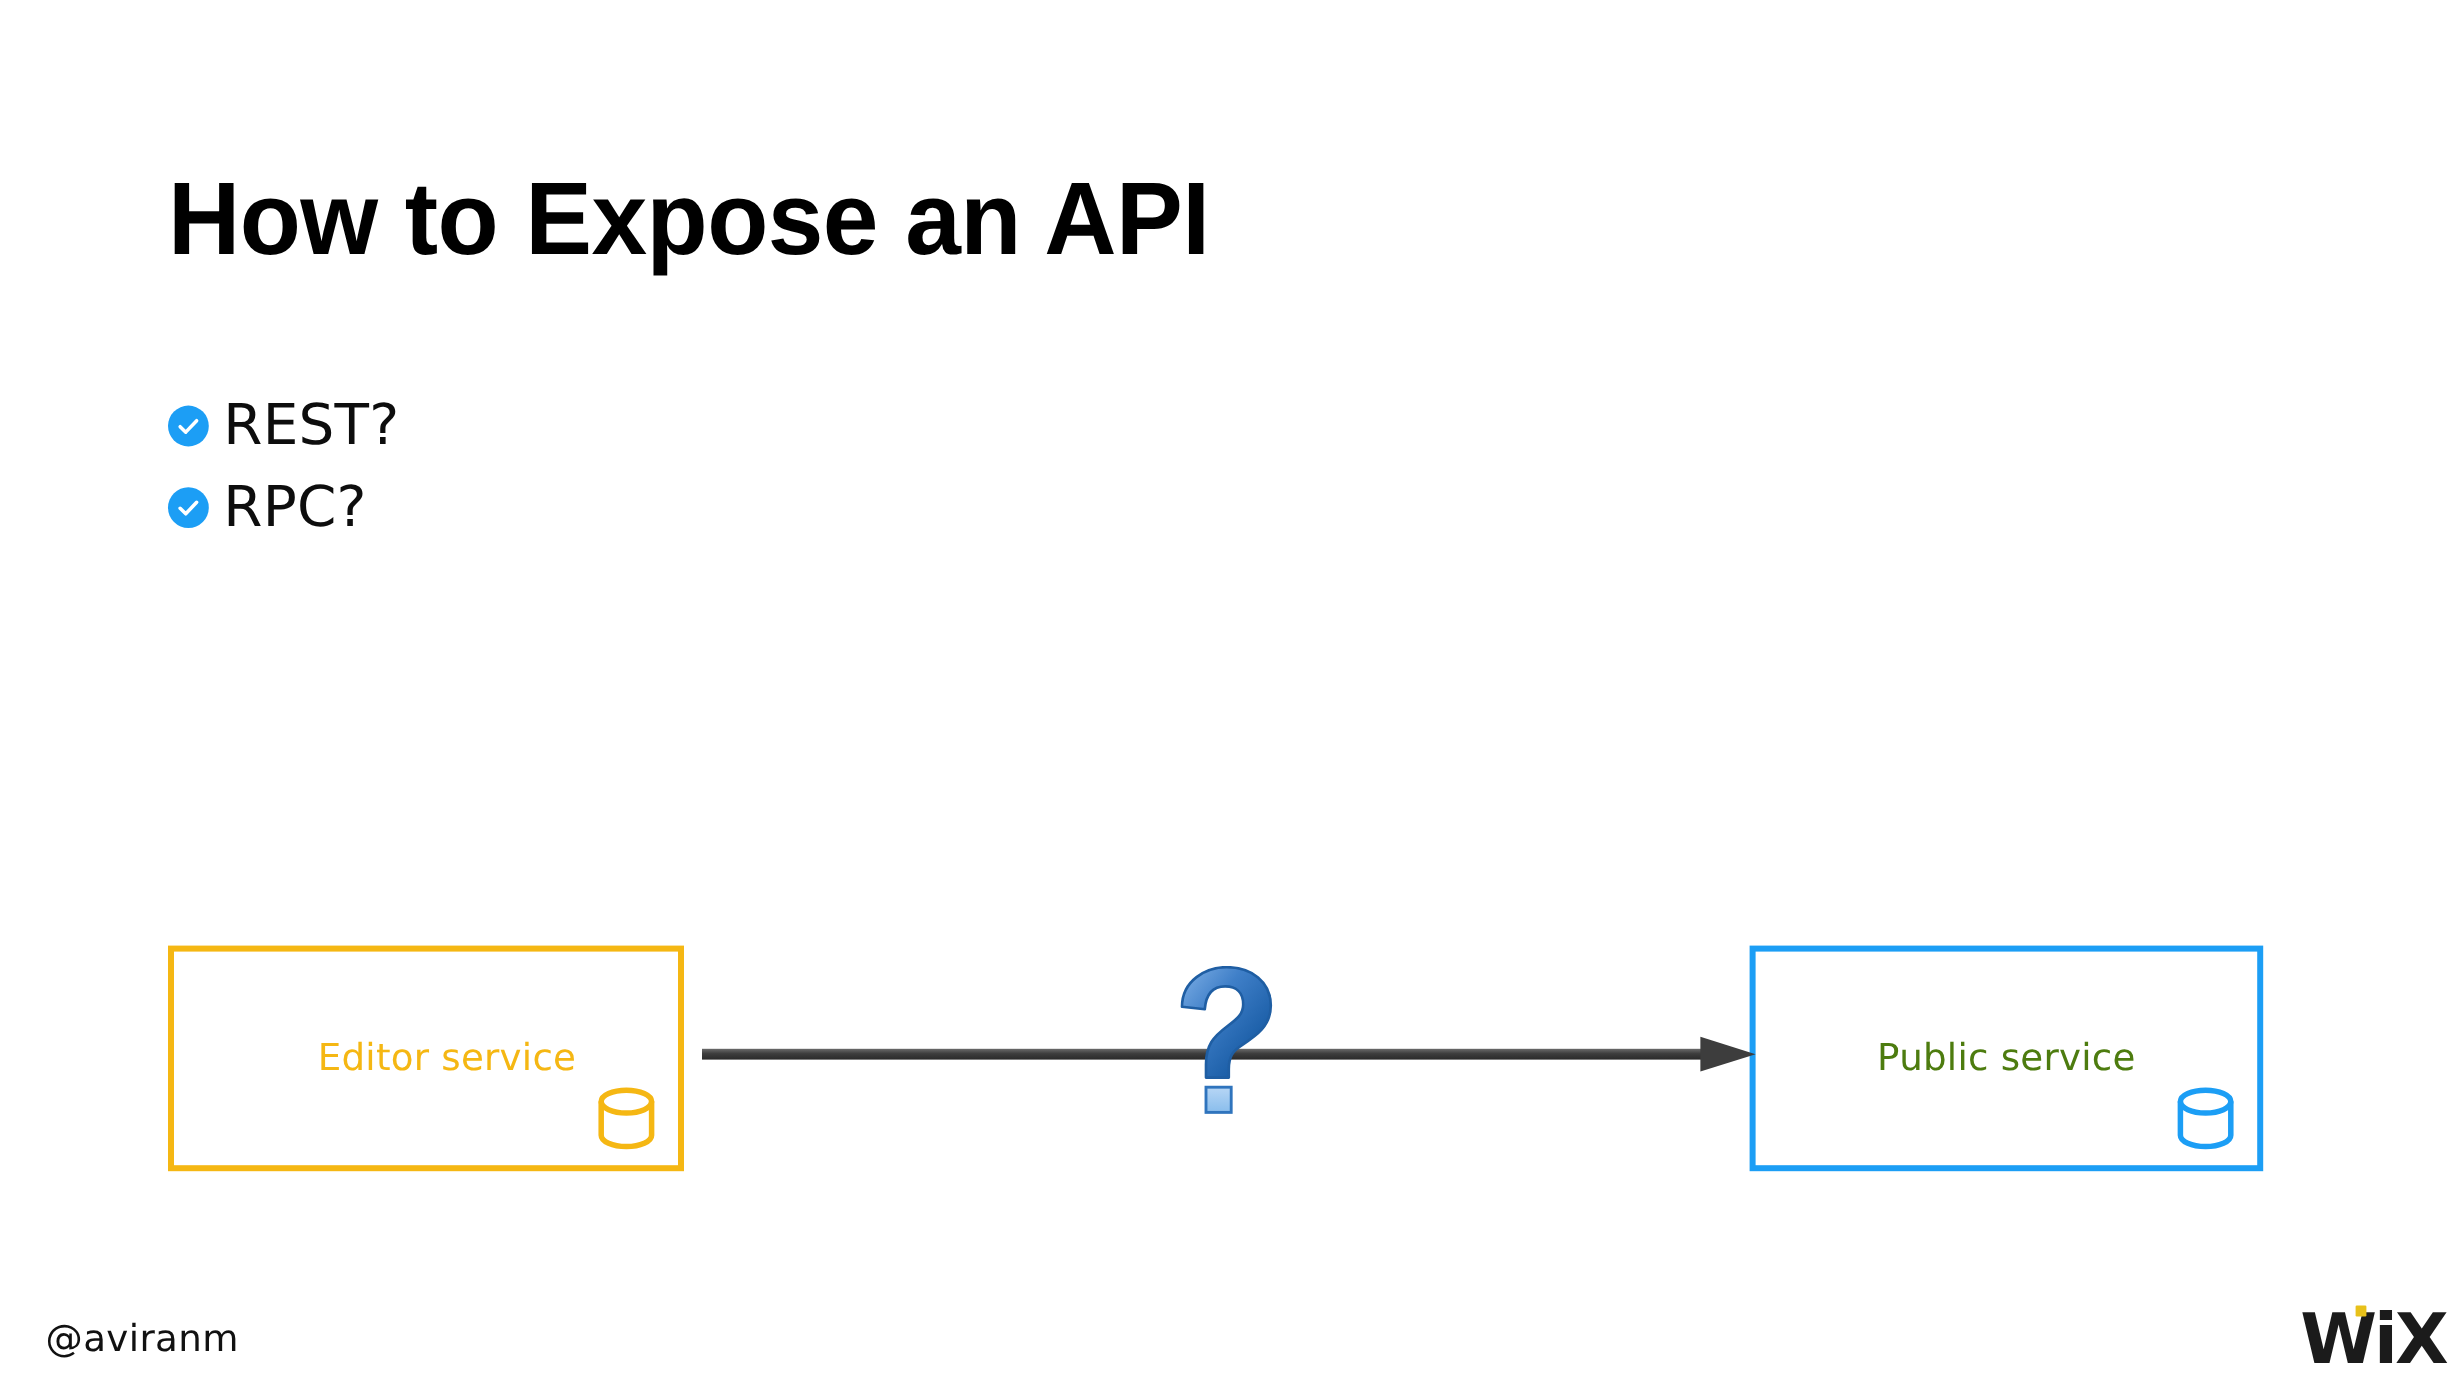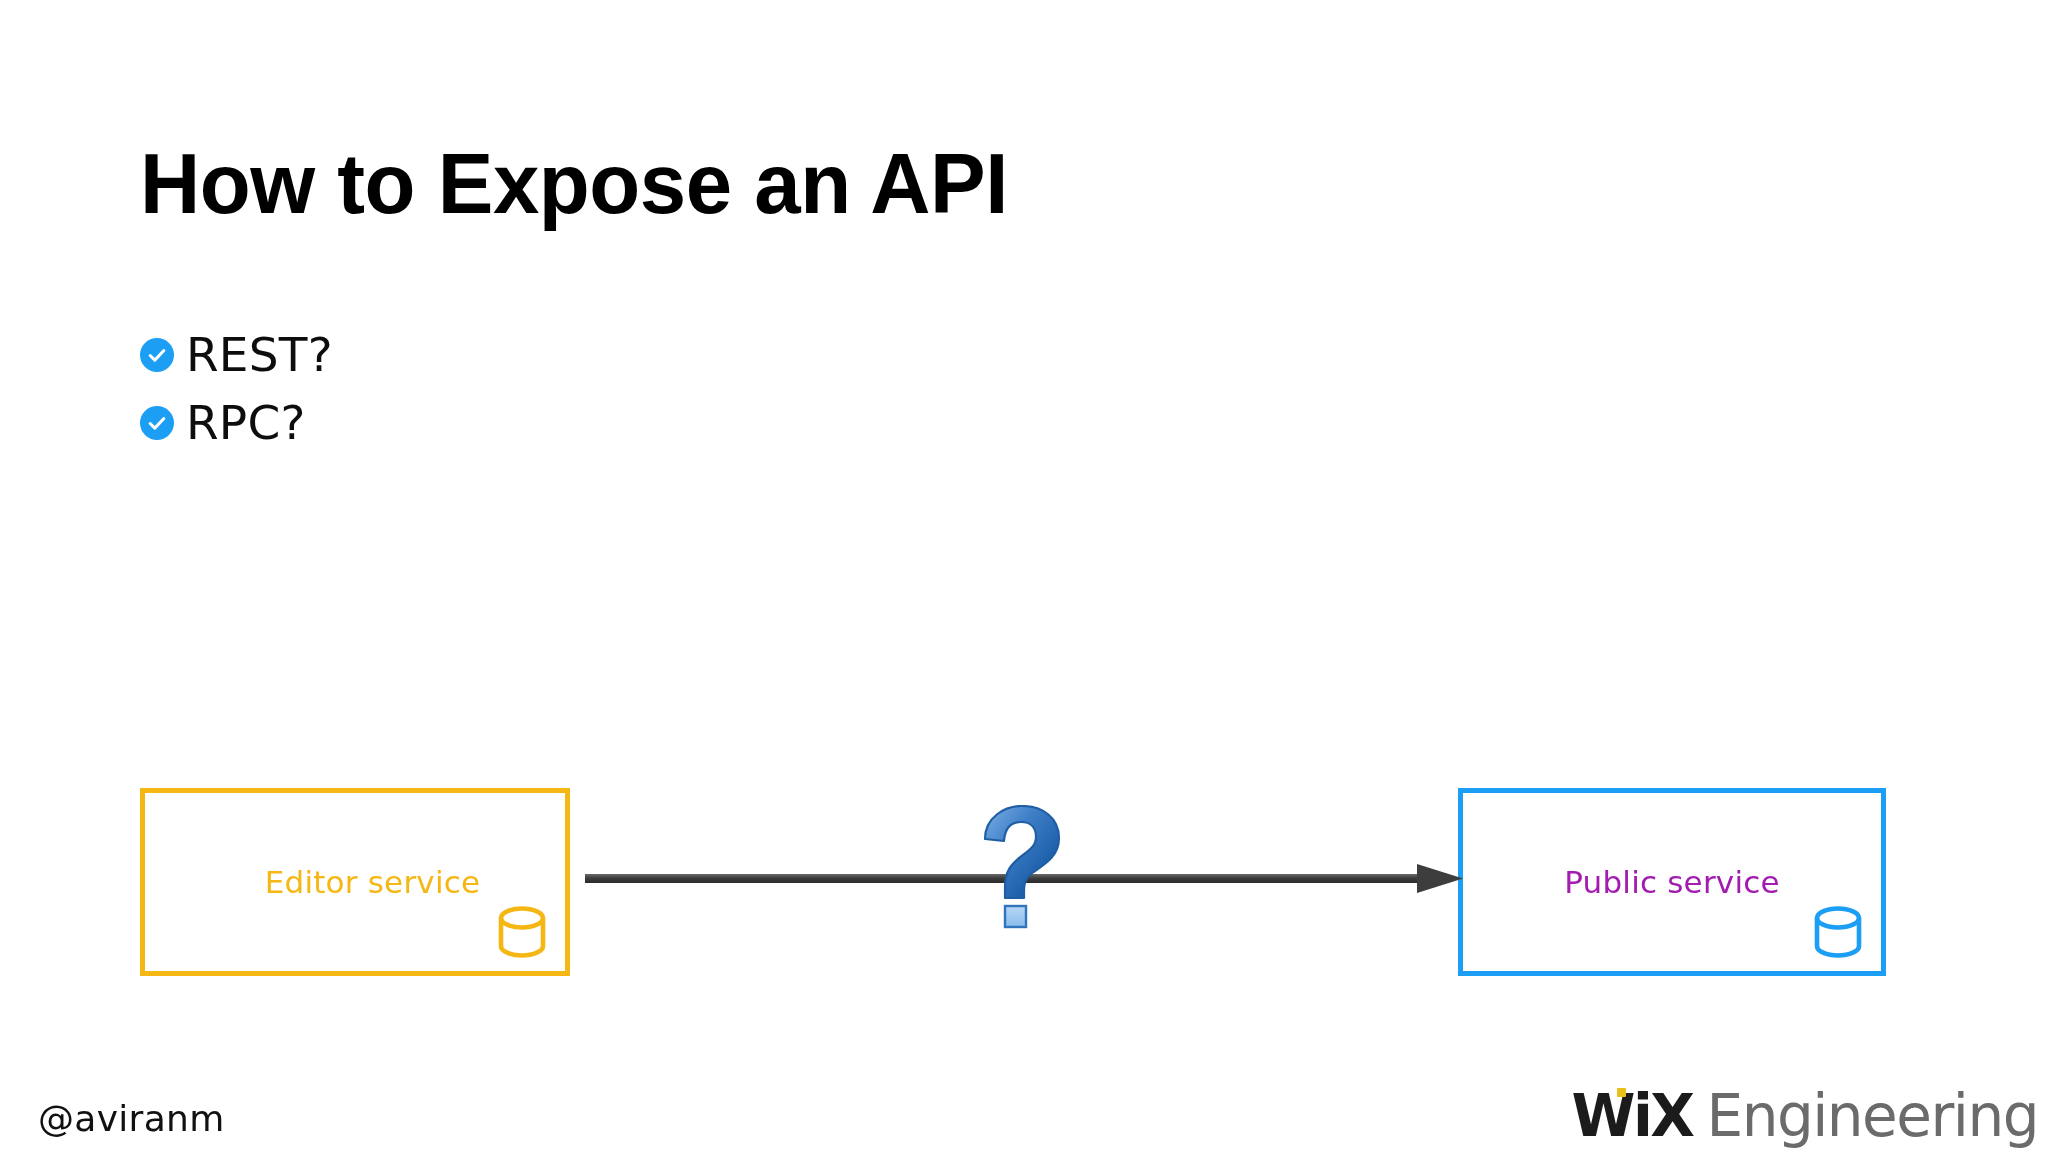--- a/index.html
+++ b/index.html
@@ -100,21 +100,21 @@
   }
   #editor-service .svc-label { color: #f5b713; padding-left: 35px; }
 
   #public-service {
     left: 1458px;
     top: 788px;
     width: 428px;
     height: 188px;
     border: 5px solid #1c9ef5;
   }
-  #public-service .svc-label { color: #a21caf; }
+  #public-service .svc-label { color: #4d7c0f; }
 
   
   .arrow-layer {
     position: absolute;
     left: 585px;
     top: 856px;
     width: 880px;
     height: 46px;
   }
 
@@ -126,21 +126,21 @@
     width: 92px;
     height: 126px;
   }
 
   
   .handle {
     position: absolute;
     left: 38px;
     top: 1098px;
     font-family: "DejaVu Sans", sans-serif;
-    font-size: 36px;
+    font-size: 31px;
     color: #111111;
     letter-spacing: 0.3px;
   }
 
   .wix-logo {
     position: absolute;
     right: 10px;
     bottom: 8px;
     height: 62px;
     display: flex;
@@ -269,14 +269,13 @@
   </svg>
 </div>
 
 <div class="handle">@aviranm</div>
 
 <div class="wix-logo">
   <span class="wix-mark">
     <span>WiX</span>
     <span class="wix-dot"></span>
   </span>
-  <span class="wix-eng">Engineering</span>
 </div>
 
 </body></html>

